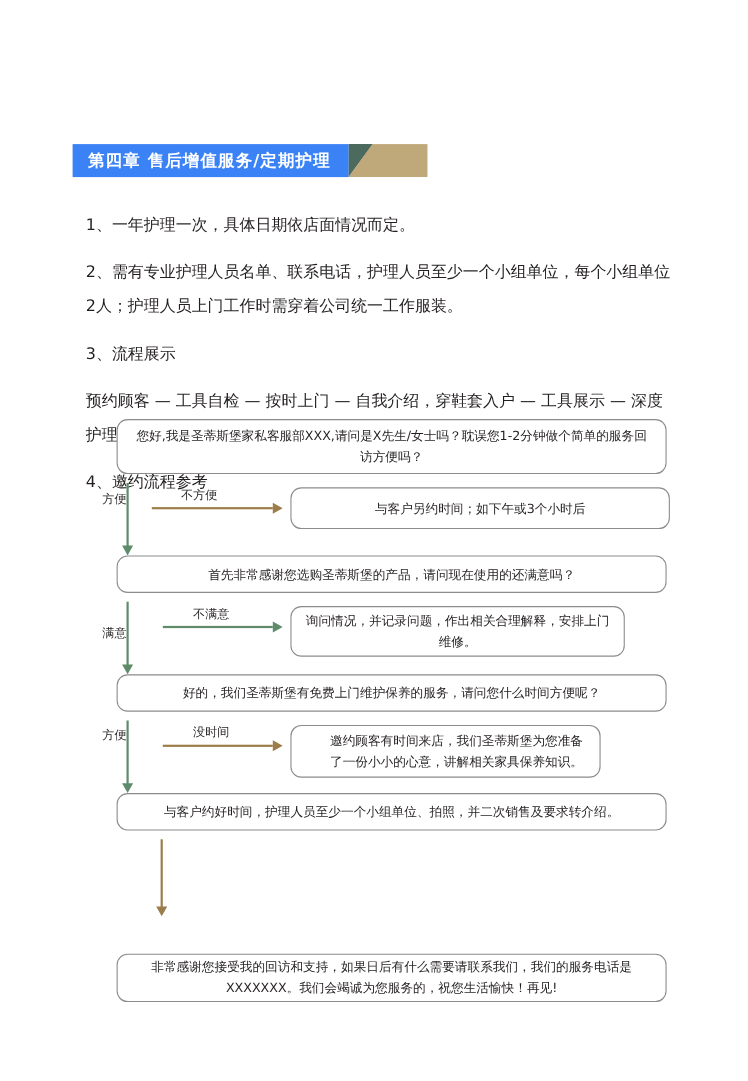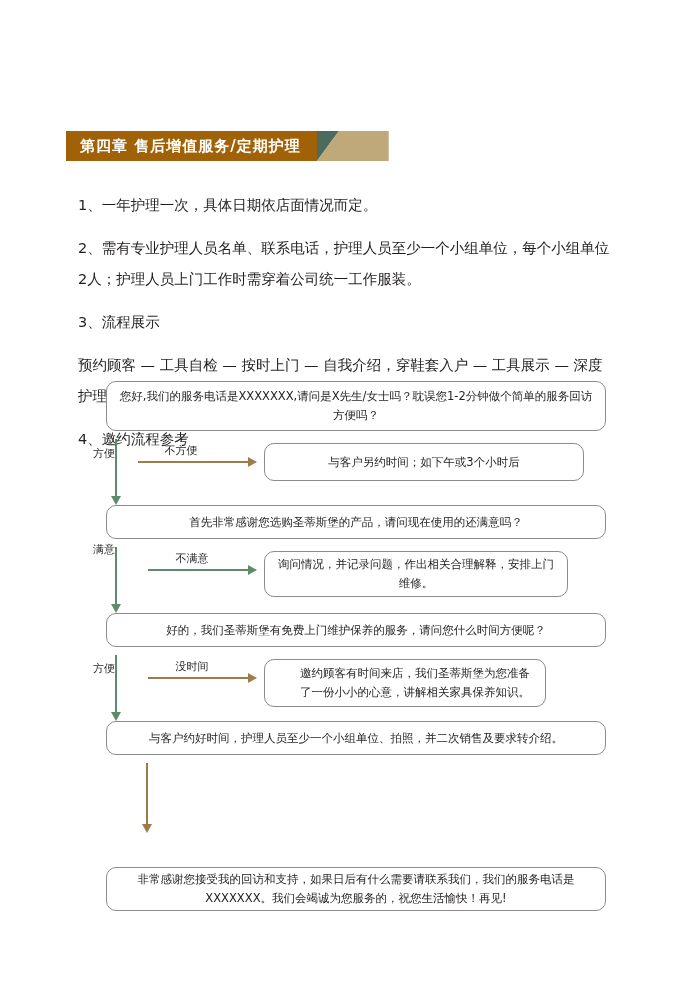--- a/index.html
+++ b/index.html
@@ -25,21 +25,21 @@
   
   .banner {
     position: absolute;
     left: 66px;
     top: 131px;
     height: 30px;
     display: flex;
     align-items: stretch;
   }
   .banner-main {
-    background: #a16207;
+    background: #3b82f6;
     color: #ffffff;
     font-size: 15px;
     font-weight: bold;
     letter-spacing: 1px;
     display: flex;
     align-items: center;
     padding: 0 16px 0 14px;
     white-space: nowrap;
   }
   .banner-arrow {
@@ -158,42 +158,42 @@
     <p>1、一年护理一次，具体日期依店面情况而定。</p>
     <p>2、需有专业护理人员名单、联系电话，护理人员至少一个小组单位，每个小组单位2人；护理人员上门工作时需穿着公司统一工作服装。</p>
     <p>3、流程展示</p>
     <p>预约顾客 — 工具自检 — 按时上门 — 自我介绍，穿鞋套入户 — 工具展示 — 深度护理 — 打扫现场 — 咨询建议，客户评价 — 礼貌道别 — 信息反馈。</p>
     <p>4、邀约流程参考</p>
   </div>
 
   <div class="flow">
 
     <div class="node" style="left:40px; top:0; width:500px; height:50px;">
-      <span>您好,我们的服务电话是XXXXXXX,请问是X先生/女士吗？耽误您1-2分钟做个简单的服务回访方便吗？</span>
+      <span>您好,我是圣蒂斯堡家私客服部XXX,请问是X先生/女士吗？耽误您1-2分钟做个简单的服务回访方便吗？</span>
     </div>
 
     <div class="arrow-v" style="left:49px; top:58px; height:58px;"></div>
     <div class="branch-label two-line" style="left:22px; top:66px; width:32px;">
       <span>方便</span>
     </div>
     <div class="arrow-h brown" style="left:72px; top:80px; width:110px;"></div>
     <div class="branch-label" style="left:80px; top:62px; width:70px;">
       <span>不方便</span>
     </div>
 
-    <div class="node" style="left:198px; top:62px; width:320px; height:38px;">
+    <div class="node" style="left:198px; top:62px; width:345px; height:38px;">
       <span>与客户另约时间；如下午或3个小时后</span>
     </div>
 
     <div class="node" style="left:40px; top:124px; width:500px; height:34px;">
       <span>首先非常感谢您选购圣蒂斯堡的产品，请问现在使用的还满意吗？</span>
     </div>
 
     <div class="arrow-v" style="left:49px; top:166px; height:58px;"></div>
-    <div class="branch-label two-line" style="left:22px; top:162px; width:32px;">
+    <div class="branch-label two-line" style="left:22px; top:188px; width:32px;">
       <span>满意</span>
     </div>
     <div class="arrow-h" style="left:82px; top:188px; width:100px;"></div>
     <div class="branch-label" style="left:86px; top:170px; width:80px;">
       <span>不满意</span>
     </div>
 
     <div class="node" style="left:198px; top:170px; width:304px; height:46px;">
       <span>询问情况，并记录问题，作出相关合理解释，安排上门维修。</span>
     </div>

